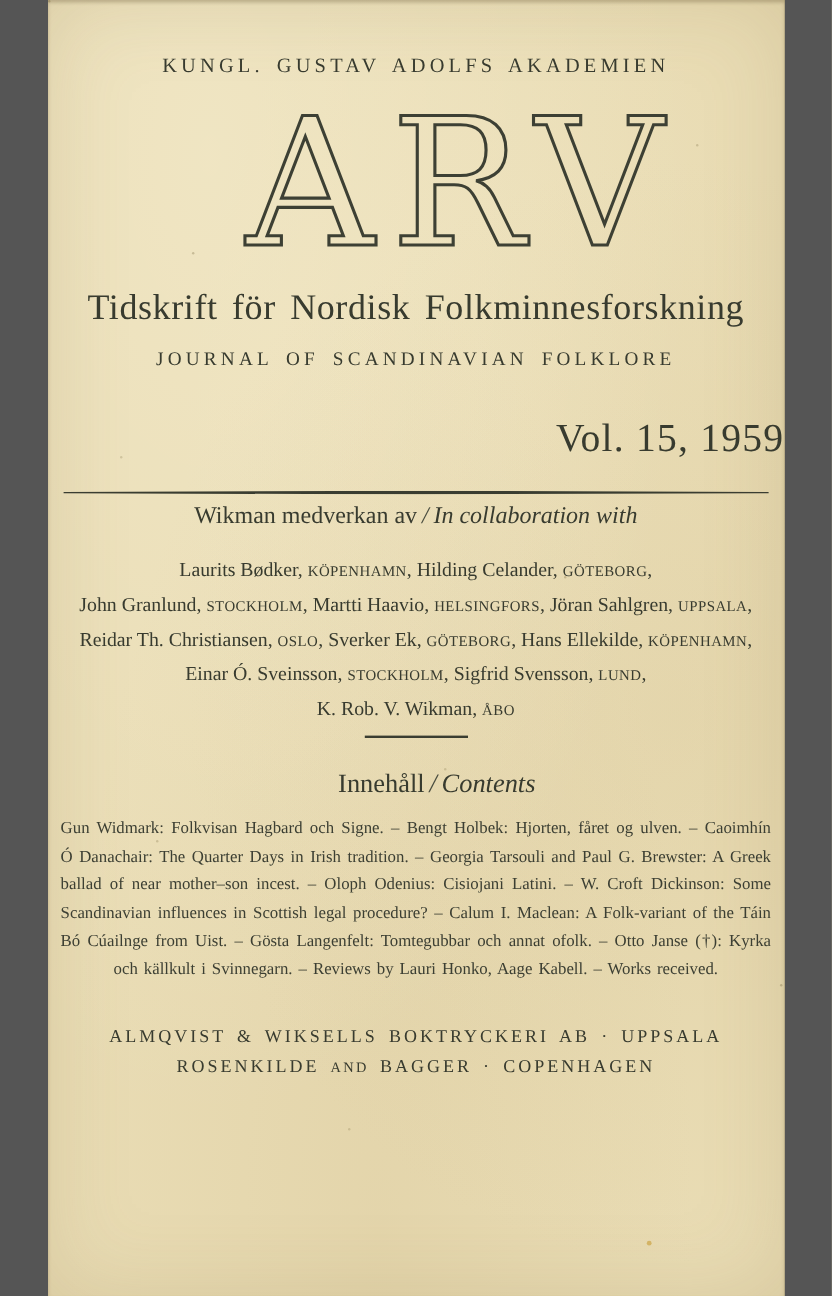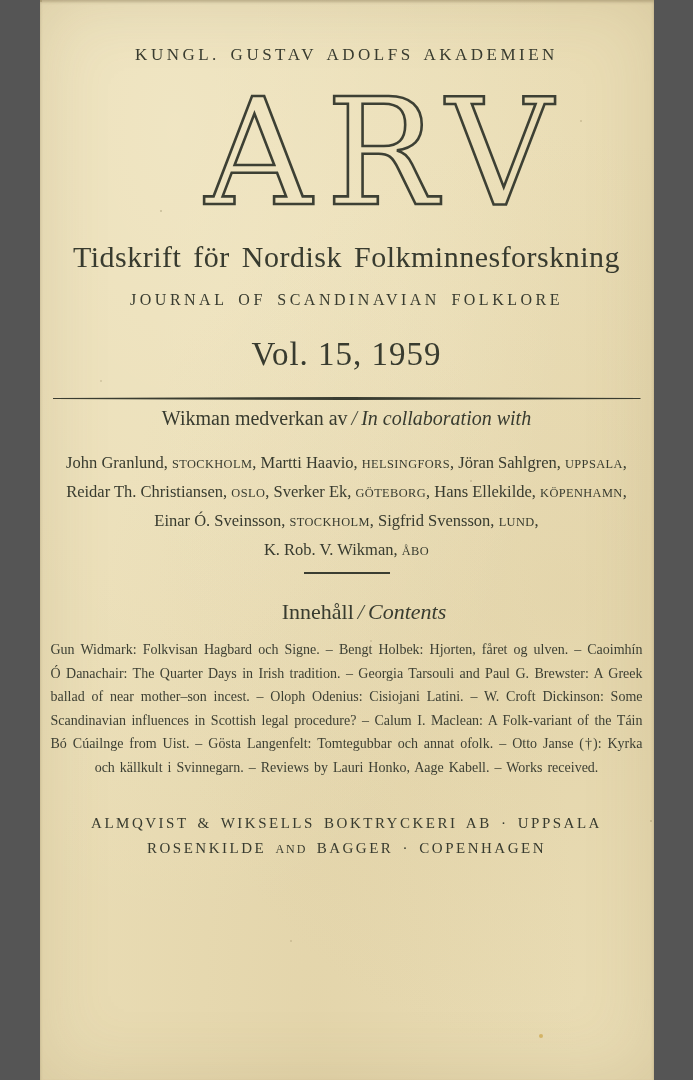--- a/index.html
+++ b/index.html
@@ -26,21 +26,21 @@
     box-shadow: 120px 210px 0 rgba(110,95,55,0.30), 540px 120px 0 rgba(110,95,55,0.25),
       430px 480px 0 rgba(110,95,55,0.28), 90px 700px 0 rgba(110,95,55,0.25),
       610px 820px 0 rgba(110,95,55,0.30), 250px 940px 0 rgba(110,95,55,0.22),
       500px 1035px 0 1px rgba(196,150,40,0.55), 330px 640px 0 rgba(110,95,55,0.22),
       640px 300px 0 rgba(110,95,55,0.25), 60px 380px 0 rgba(110,95,55,0.22);
   }
   .academy{font-size:17px;letter-spacing:3.5px;line-height:22px;word-spacing:3px;}
   .arv-wrap{margin-top:22px;height:135px;}
   .subtitle{margin-top:16px;font-size:30px;line-height:36px;letter-spacing:0.5px;word-spacing:4px;}
   .journal{margin-top:15px;font-size:16px;line-height:20px;letter-spacing:3.5px;word-spacing:4px;}
-  .vol{margin-top:24px;font-size:33px;line-height:40px;letter-spacing:1px;}
+  .vol{margin-top:36px;font-size:33px;line-height:40px;letter-spacing:1px;text-align:right;}
   .rule-main{margin:23px auto 0 auto;width:588px;height:3px;background:#3a3d31;
     clip-path:polygon(0 32%,50% 0,100% 32%,100% 68%,50% 100%,0 68%);}
   .editor-line{margin-top:35px;font-size:24px;line-height:30px;}
   .under-line{margin-top:5px;font-size:20px;line-height:27px;}
   .under-line .it{font-style:italic;}
   .sep{font-style:italic;font-weight:400;padding:0 4px;color:#4a4d3f;}
   .collab{margin-top:17px;font-size:16.5px;line-height:27px;}
   .sc{font-size:0.75em;letter-spacing:0.4px;}
   .editor-line .sc{font-size:0.72em;letter-spacing:1.5px;}
   .rule-short{margin:7px auto 0 auto;width:86px;height:2px;background:#3a3d31;}
@@ -74,20 +74,21 @@
   <div class="vol">Vol. 15, 1959</div>
 
   <div class="rule-main"></div>
 
 
   <div class="under-line">
     <span>Wikman medverkan av</span><span class="sep">/</span><span class="it">In collaboration with</span>
   </div>
 
   <div class="collab">
+    <div class="smallcapify">Laurits Bødker, <span class="sc">KÖPENHAMN</span>, Hilding Celander, <span class="sc">GÖTEBORG</span>,</div>
     <div class="smallcapify">John Granlund, <span class="sc">STOCKHOLM</span>, Martti Haavio, <span class="sc">HELSINGFORS</span>, Jöran Sahlgren, <span class="sc">UPPSALA</span>,</div>
     <div class="smallcapify">Reidar Th. Christiansen, <span class="sc">OSLO</span>, Sverker Ek, <span class="sc">GÖTEBORG</span>, Hans Ellekilde, <span class="sc">KÖPENHAMN</span>,</div>
     <div class="smallcapify">Einar Ó. Sveinsson, <span class="sc">STOCKHOLM</span>, Sigfrid Svensson, <span class="sc">LUND</span>,</div>
     <div class="smallcapify">K. Rob. V. Wikman, <span class="sc">ÅBO</span></div>
   </div>
 
   <div class="rule-short"></div>
 
   <div class="contents-head">
     <span>Innehåll</span><span class="sep">/</span><span class="it">Contents</span>

